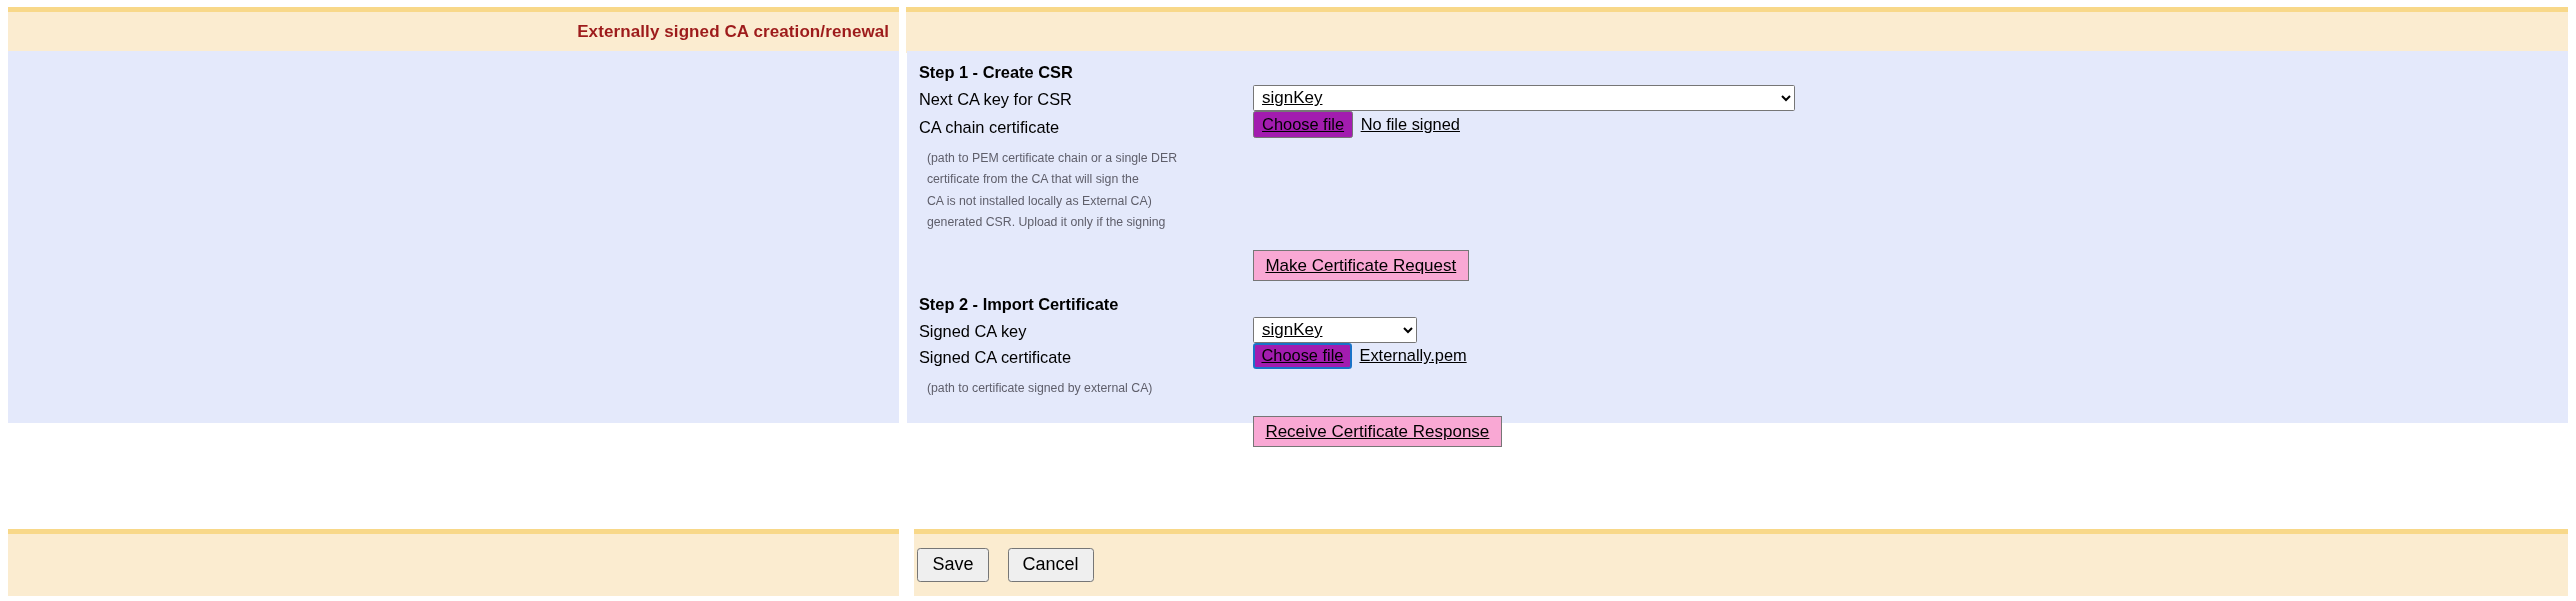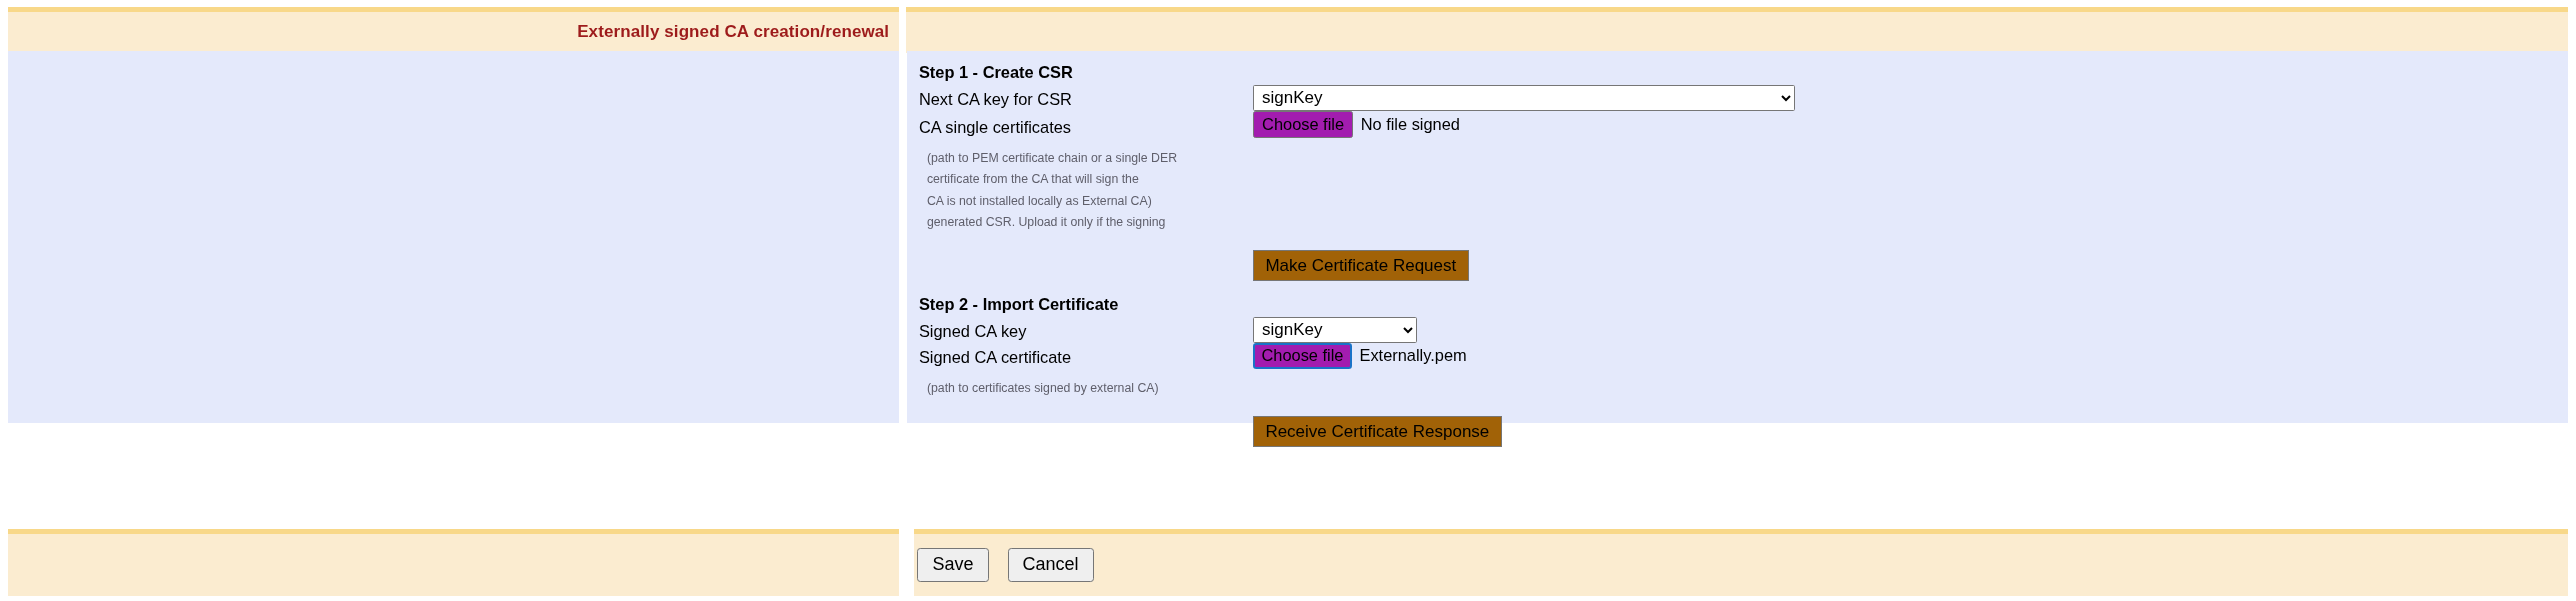--- a/index.html
+++ b/index.html
@@ -91,20 +91,21 @@
     font-size: 16.4px;
     color: #000000;
     line-height: 21.4px;
     padding-top: 1.6px;
     box-sizing: border-box;
   }
   .row-control {
     flex: 1 1 auto;
     display: flex;
     align-items: center;
+    text-decoration: underline;
   }
   .help-text {
     font-size: 12.3px;
     color: #5f5f6b;
     line-height: 21.4px;
     width: 329px;
     margin: 8px;
   }
   .help-line { display: block; }
 
@@ -163,21 +164,21 @@
     color: #000000;
     margin-left: 7.4px;
     white-space: nowrap;
   }
 
   .action-button {
     font-family: "Liberation Sans", sans-serif;
     font-size: 17px;
     line-height: 1;
     padding: 5.8px 11.5px 6.6px 11.5px;
-    background: #a16207;
+    background: #f9a8d4;
     border: 0.8px solid #767676;
     border-radius: 0;
     color: #000000;
     cursor: default;
     white-space: nowrap;
   }
 
   
   .footer-band {
     display: flex;
@@ -235,21 +236,21 @@
       <div class="row">
         <div class="row-label">Next CA key for CSR</div>
         <div class="row-control">
           <select class="wide-select">
             <option>signKey</option>
           </select>
         </div>
       </div>
 
       <div class="row">
-        <div class="row-label">CA single certificates</div>
+        <div class="row-label">CA chain certificate</div>
         <div class="row-control">
           <div class="file-field">
             <span class="file-button">Choose file</span>
             <span class="file-name">No file signed</span>
           </div>
         </div>
       </div>
 
       <div class="row">
         <div class="row-label">
@@ -291,21 +292,21 @@
           <div class="file-field">
             <span class="file-button focused">Choose file</span>
             <span class="file-name">Externally.pem</span>
           </div>
         </div>
       </div>
 
       <div class="row">
         <div class="row-label">
           <p class="help-text">
-            <span class="help-line">(path to certificates signed by external CA)</span>
+            <span class="help-line">(path to certificate signed by external CA)</span>
           </p>
         </div>
         <div class="row-control"></div>
       </div>
 
       <div class="spacer-10"></div>
 
       <div class="row">
         <div class="row-label"></div>
         <div class="row-control">

